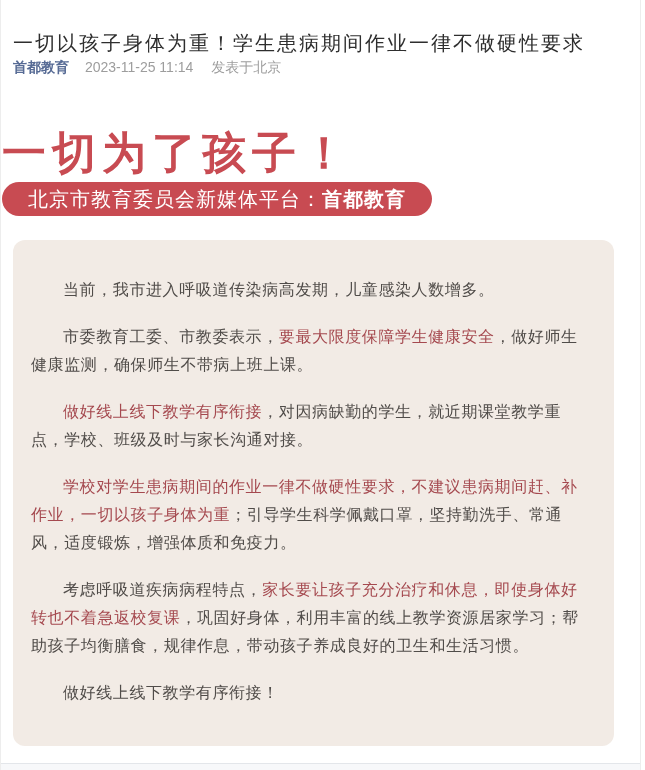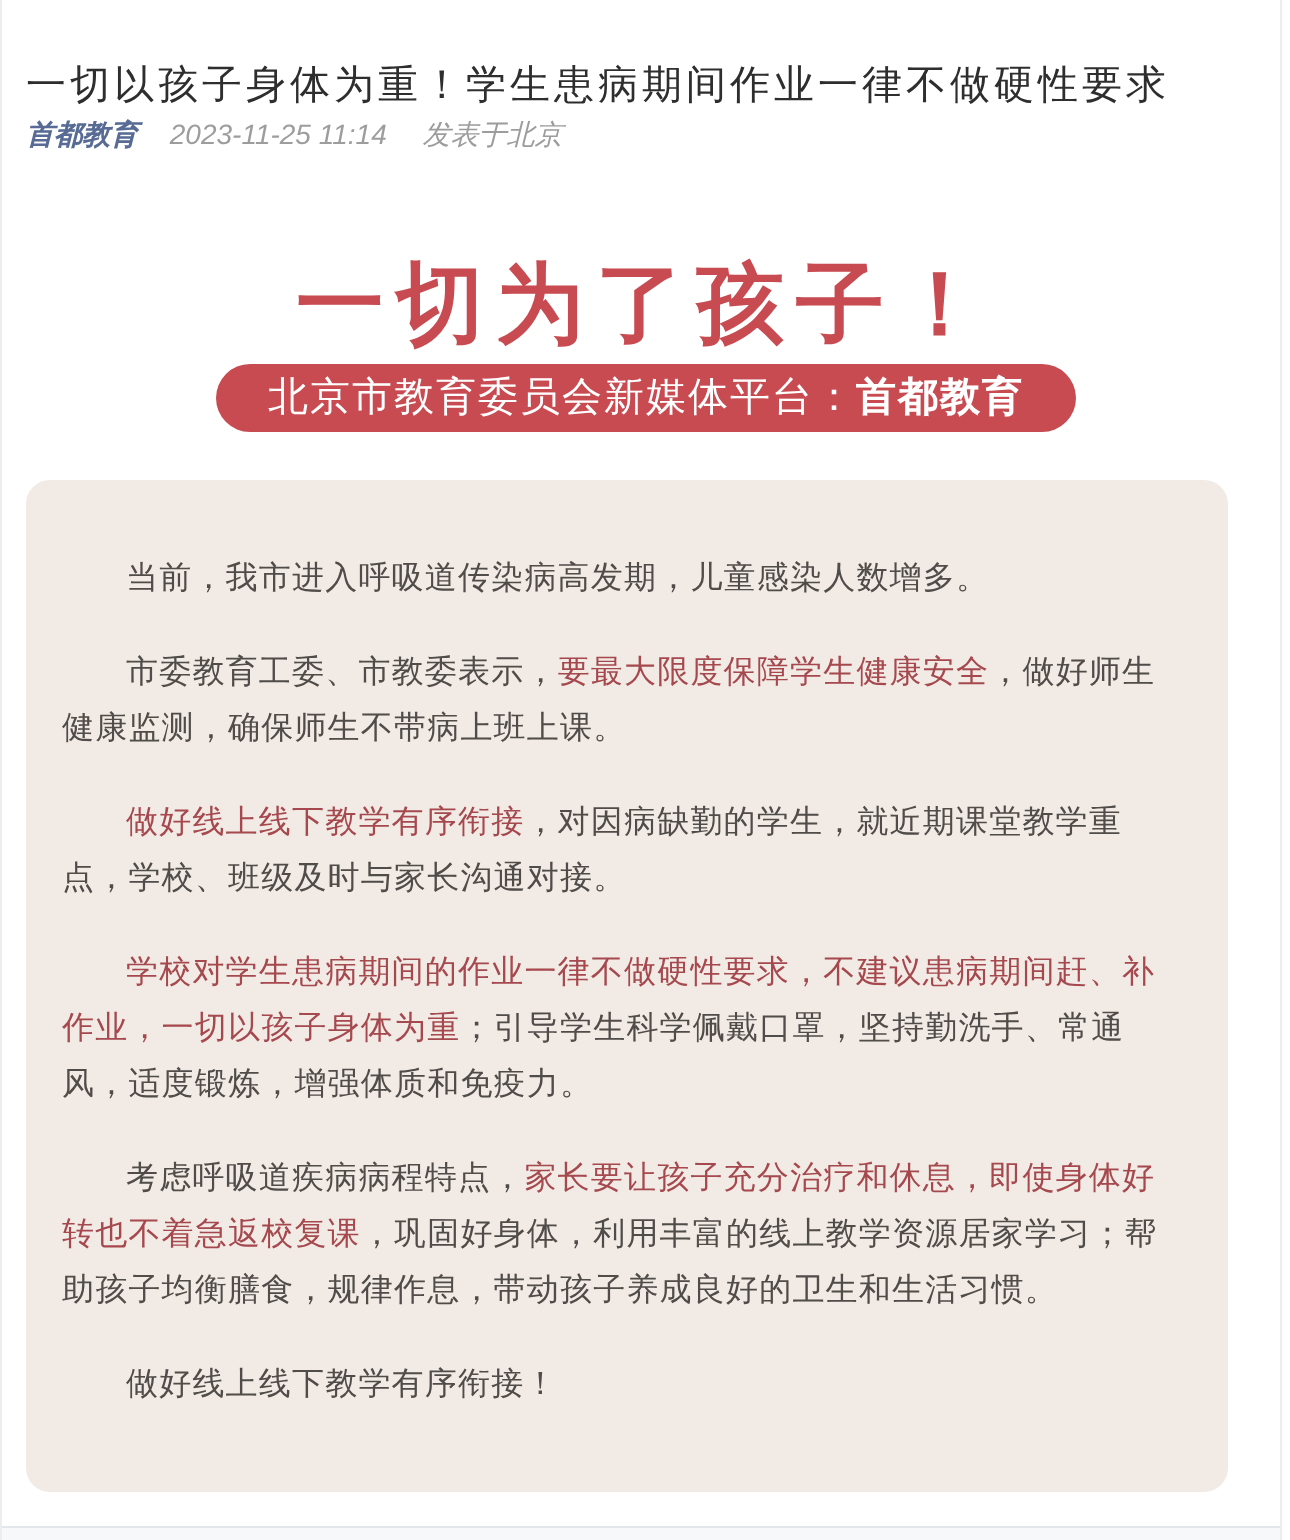--- a/index.html
+++ b/index.html
@@ -13,27 +13,27 @@
     border-left:1px solid #ededed; border-right:1px solid #ededed;
     box-sizing:border-box; background:#fff;
   }
   .article-title {
     position:absolute; left:12px; top:17px; right:16px;
     font-size:20px; font-weight:400; color:#2e2e2e;
     letter-spacing:2px; line-height:26px;
   }
   .byline {
     position:absolute; left:12px; top:59px; right:16px;
-    font-size:14px; line-height:16px; white-space:nowrap;font-style:italic;
+    font-size:14px; line-height:16px; white-space:nowrap;
   }
   .byline .account { color:var(--account-blue); font-weight:600; margin-right:12px; cursor:pointer; }
   .byline .dt { color:#9d9d9d; margin-right:14px; }
   .byline .loc { color:#9d9d9d; }
   .banner {
-    position:absolute; left:16px; top:128px; width:612px; text-align:center;
+    position:absolute; left:1px; top:128px; width:612px; text-align:left;
   }
   .banner-headline {
     font-size:44px; line-height:50px; font-weight:800;
     color:var(--brand-red); letter-spacing:6px; white-space:nowrap;
   }
   .banner-ribbon {
     display:inline-block; margin-top:4px;
     background:var(--brand-red); color:#ffffff;
     border-radius:17px; padding:4px 26px;
     font-size:20px; line-height:26px; letter-spacing:1px; white-space:nowrap;

